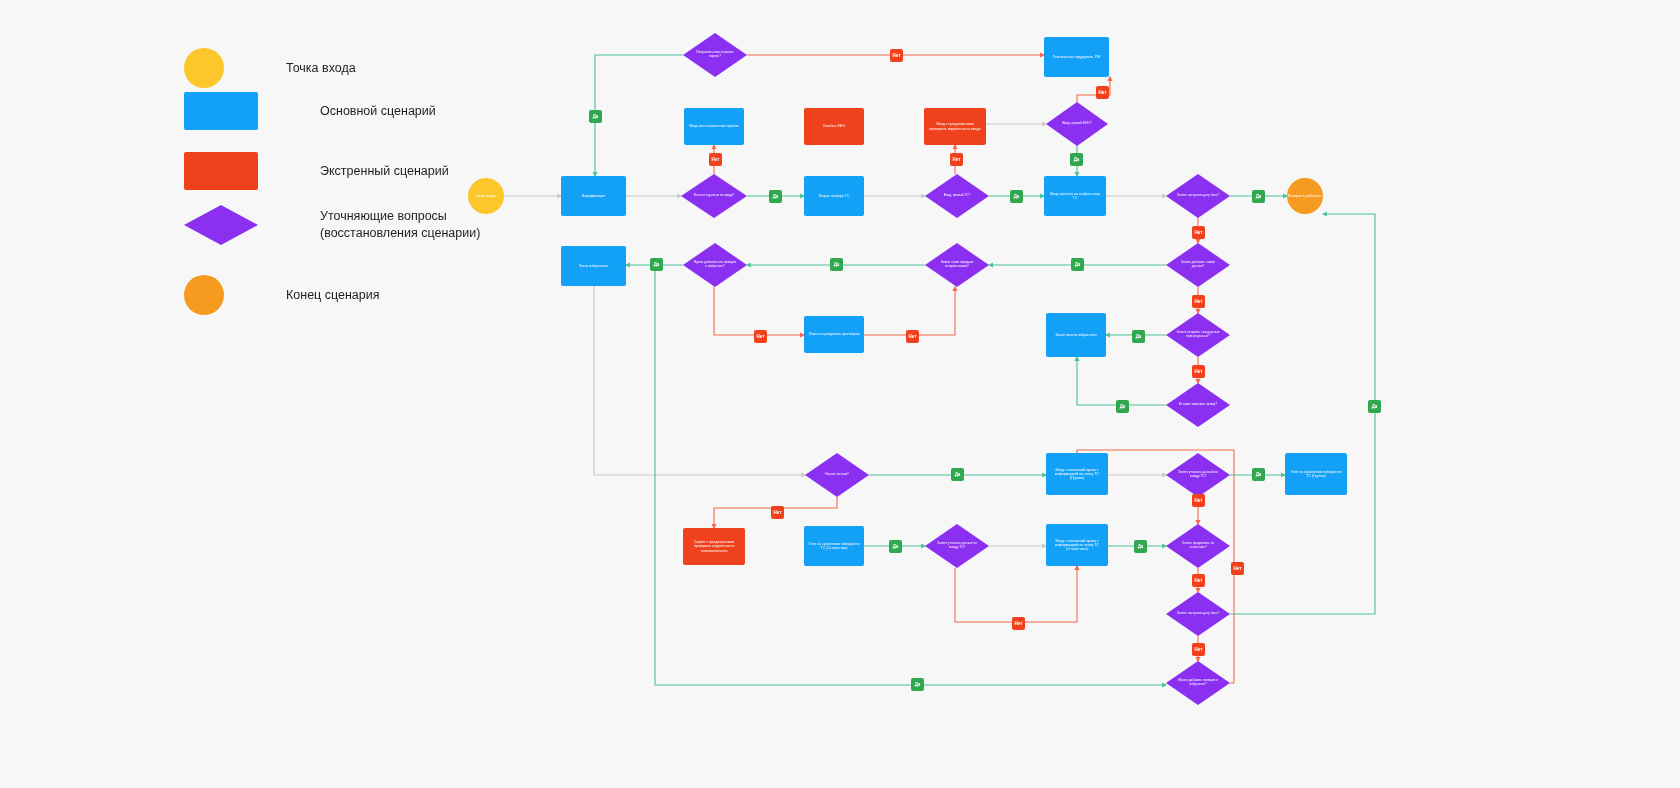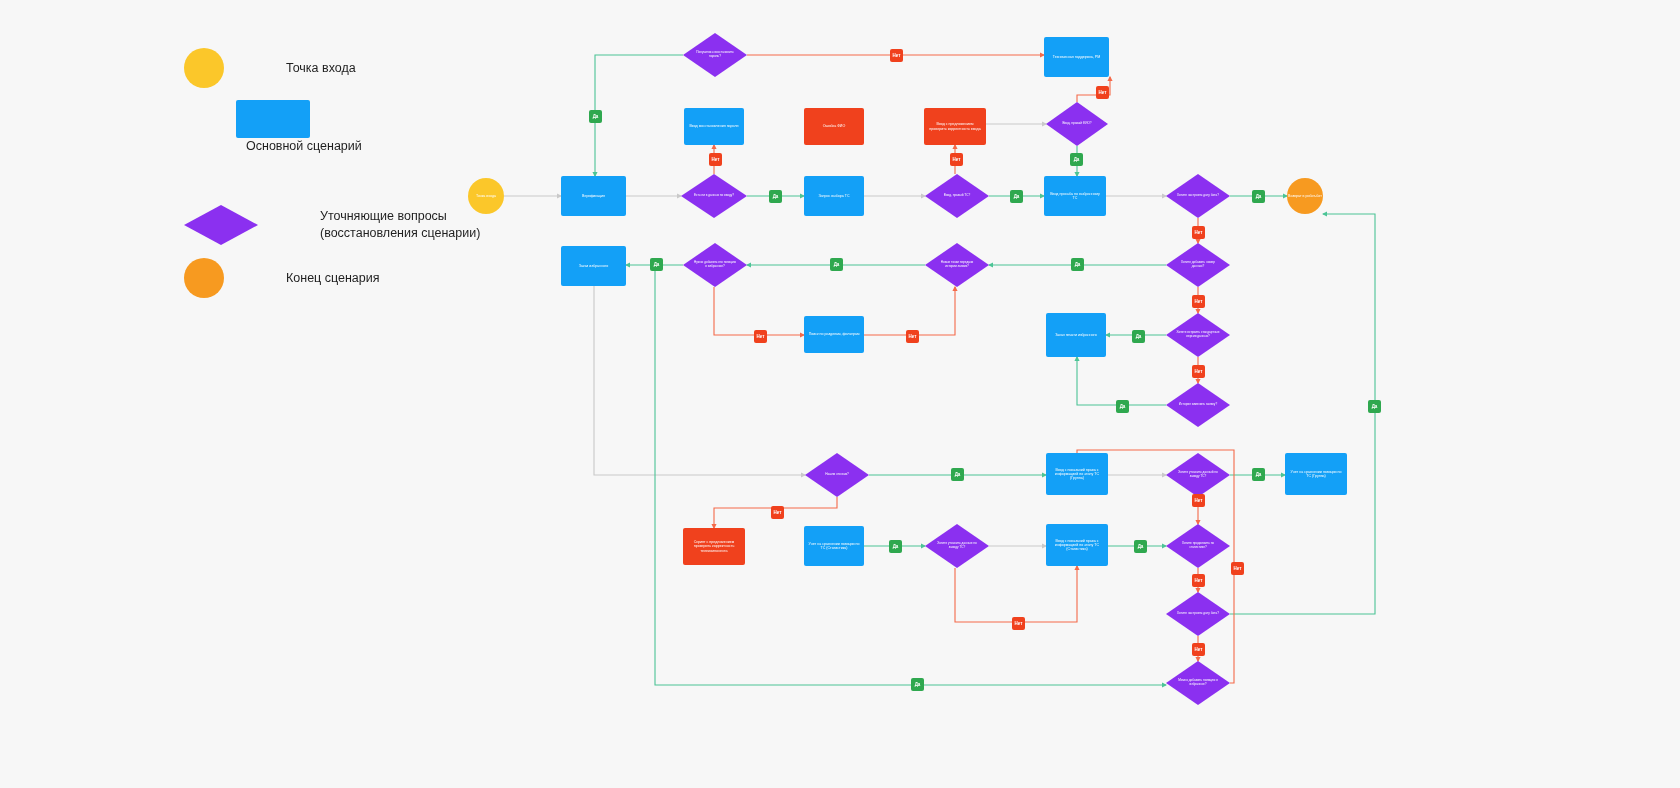--- a/index.html
+++ b/index.html
@@ -33,30 +33,34 @@
 </head>
 <body>
 
 <div id="stage">
 
   <div id="legend">
       <div class="lg-row" style="top: 18px;">
         <div class="lg-swatch sw-circle" style="background: rgb(251, 199, 42);"></div>
         <div class="lg-label">Точка входа</div>
       </div>
-      <div class="lg-row" style="top: 70px; flex-direction: column;">
+      <div class="lg-row" style="top: 62px;">
         <div class="lg-swatch sw-rect" style="background: rgb(19, 160, 247);"></div>
         <div class="lg-label">Основной сценарий</div>
+      </div>
+      <div class="lg-row" style="top: 122px;">
+        <div class="lg-swatch sw-rect" style="background: rgb(240, 65, 29);"></div>
+        <div class="lg-label">Экстренный сценарий</div>
       </div>
       <div class="lg-row" style="top: 175px;">
         <div class="lg-swatch sw-diamond" style="background: rgb(139, 48, 240); clip-path: polygon(50% 0px, 100% 50%, 50% 100%, 0px 50%);"></div>
         <div class="lg-label">Уточняющие вопросы
 (восстановления сценарии)</div>
       </div>
-      <div class="lg-row" style="top: 228px; align-items: center;">
+      <div class="lg-row" style="top: 245px; align-items: center;">
         <div class="lg-swatch sw-circle" style="background: rgb(247, 154, 32);"></div>
         <div class="lg-label">Конец сценария</div>
       </div>
     </div>
 
   <svg id="edges" viewBox="0 0 1680 788">
     <defs>
       <marker id="ag" markerWidth="5" markerHeight="5" refX="4" refY="2.5" orient="auto">
         <path d="M0,0 L5,2.5 L0,5 z" fill="#4cc496"></path>
       </marker>

